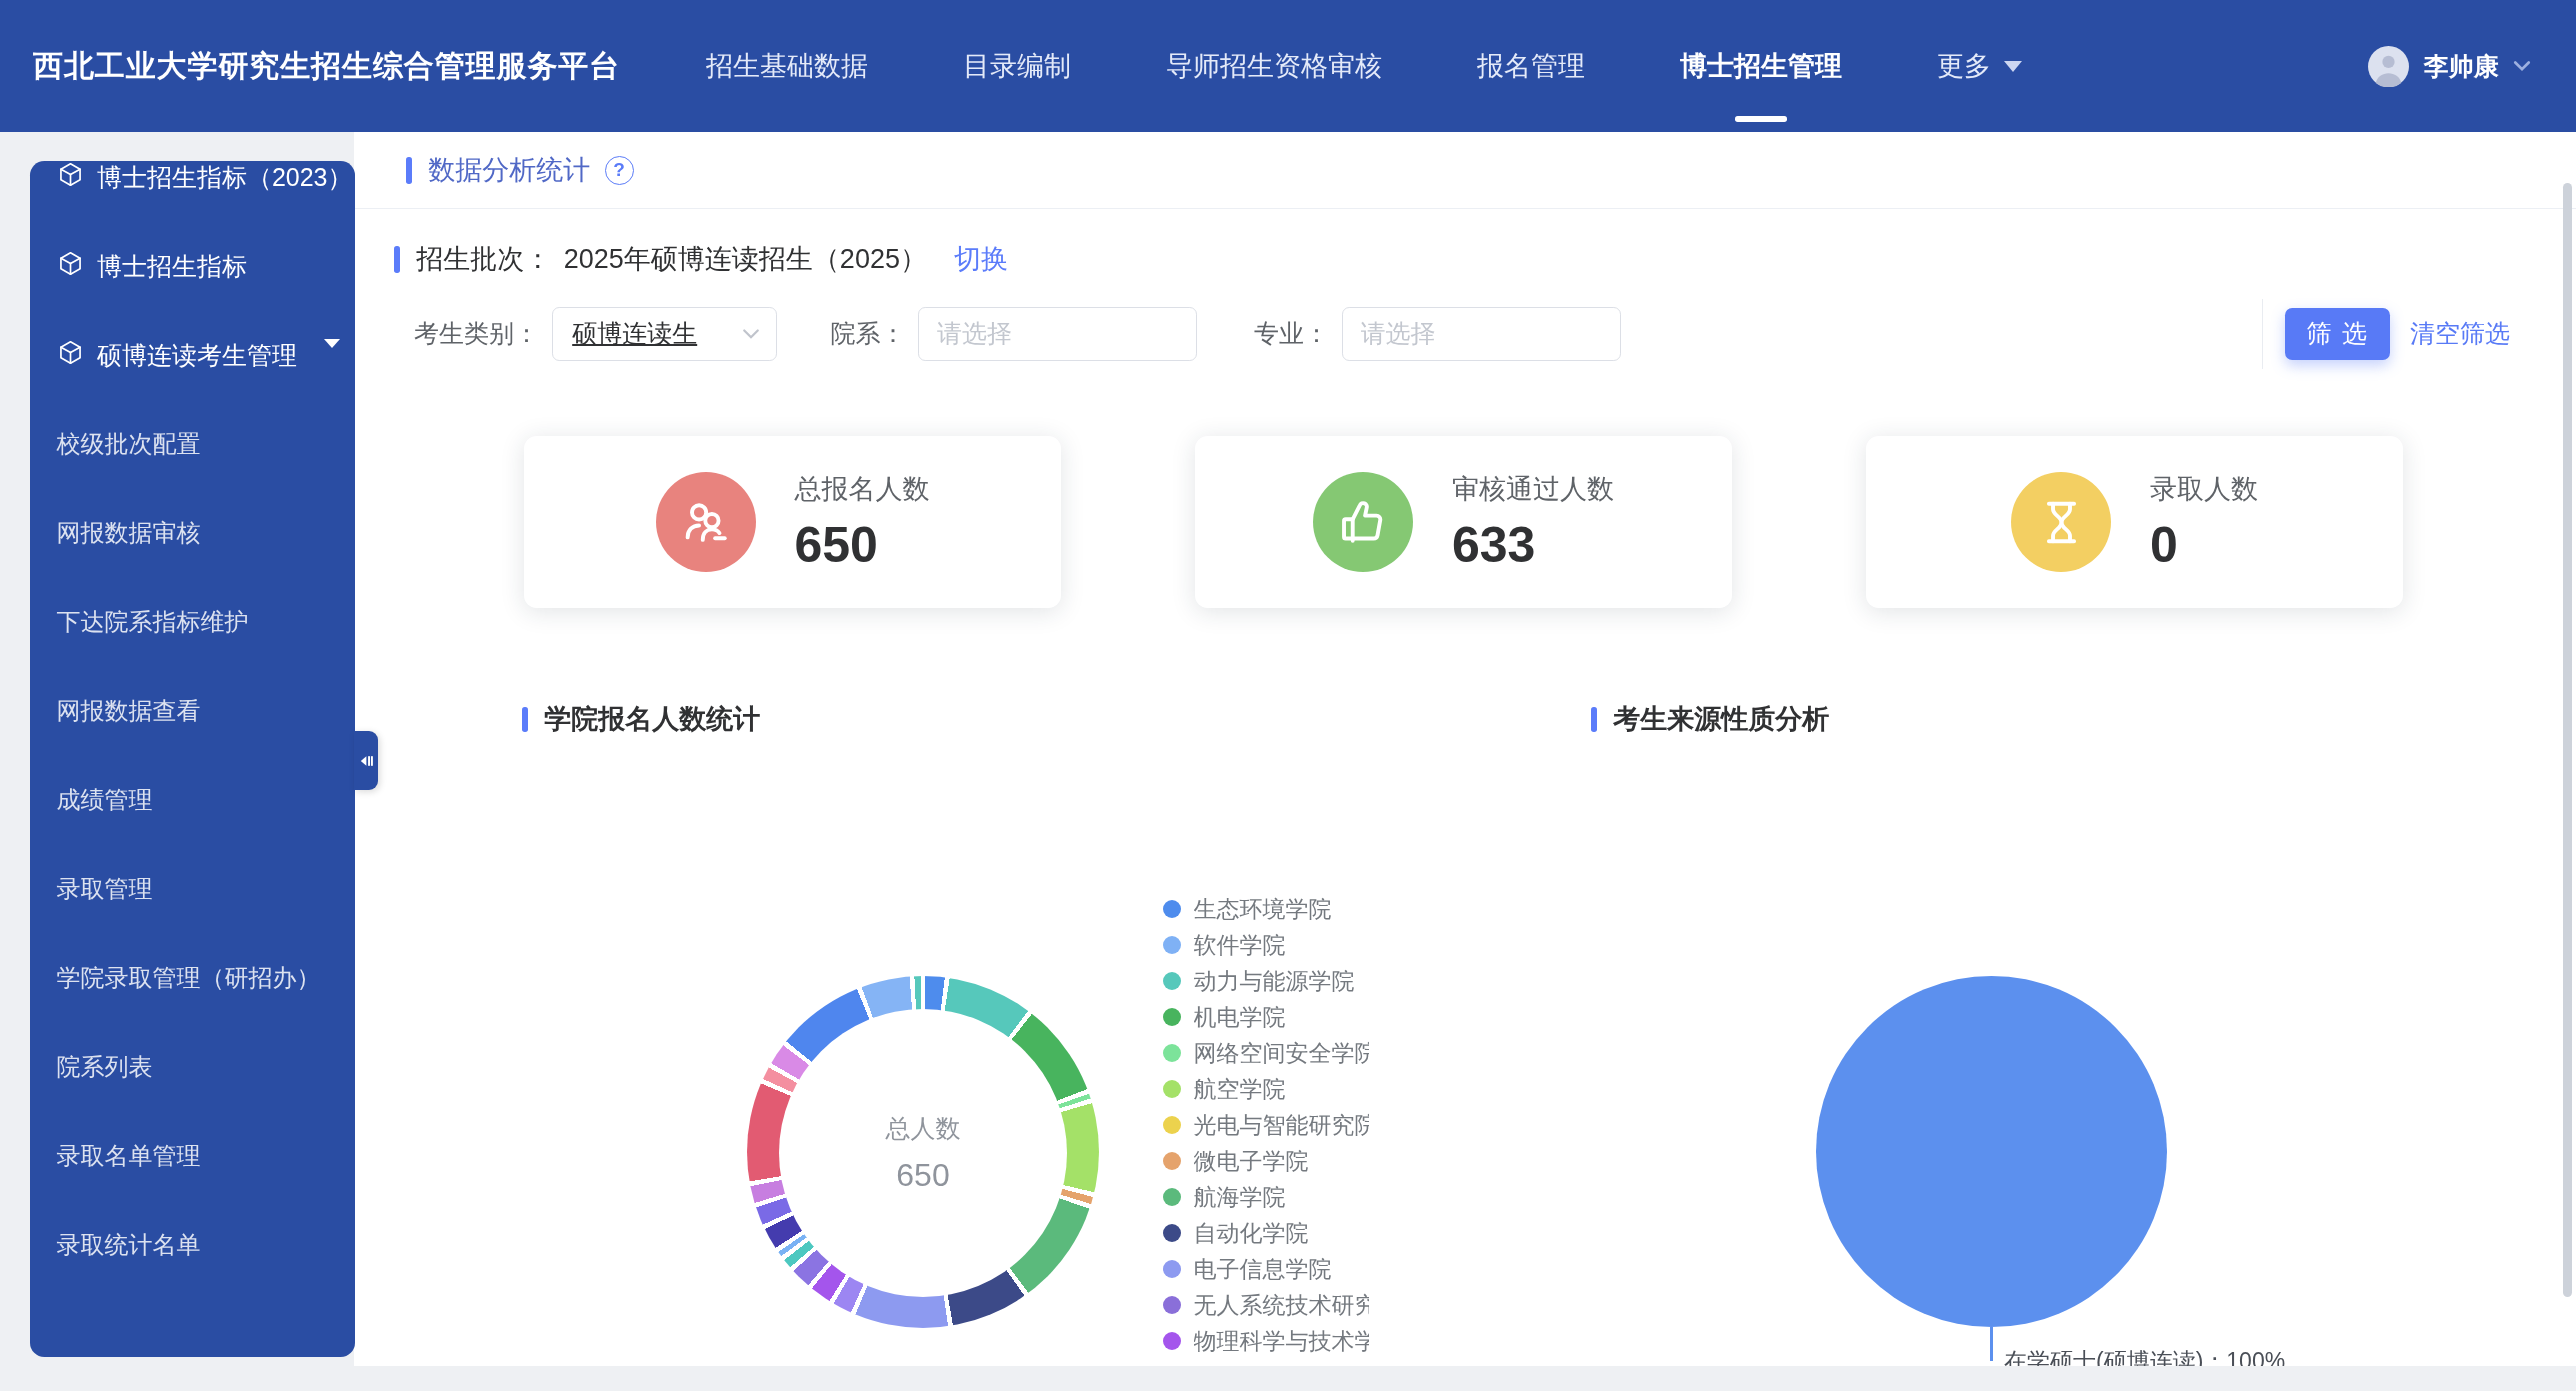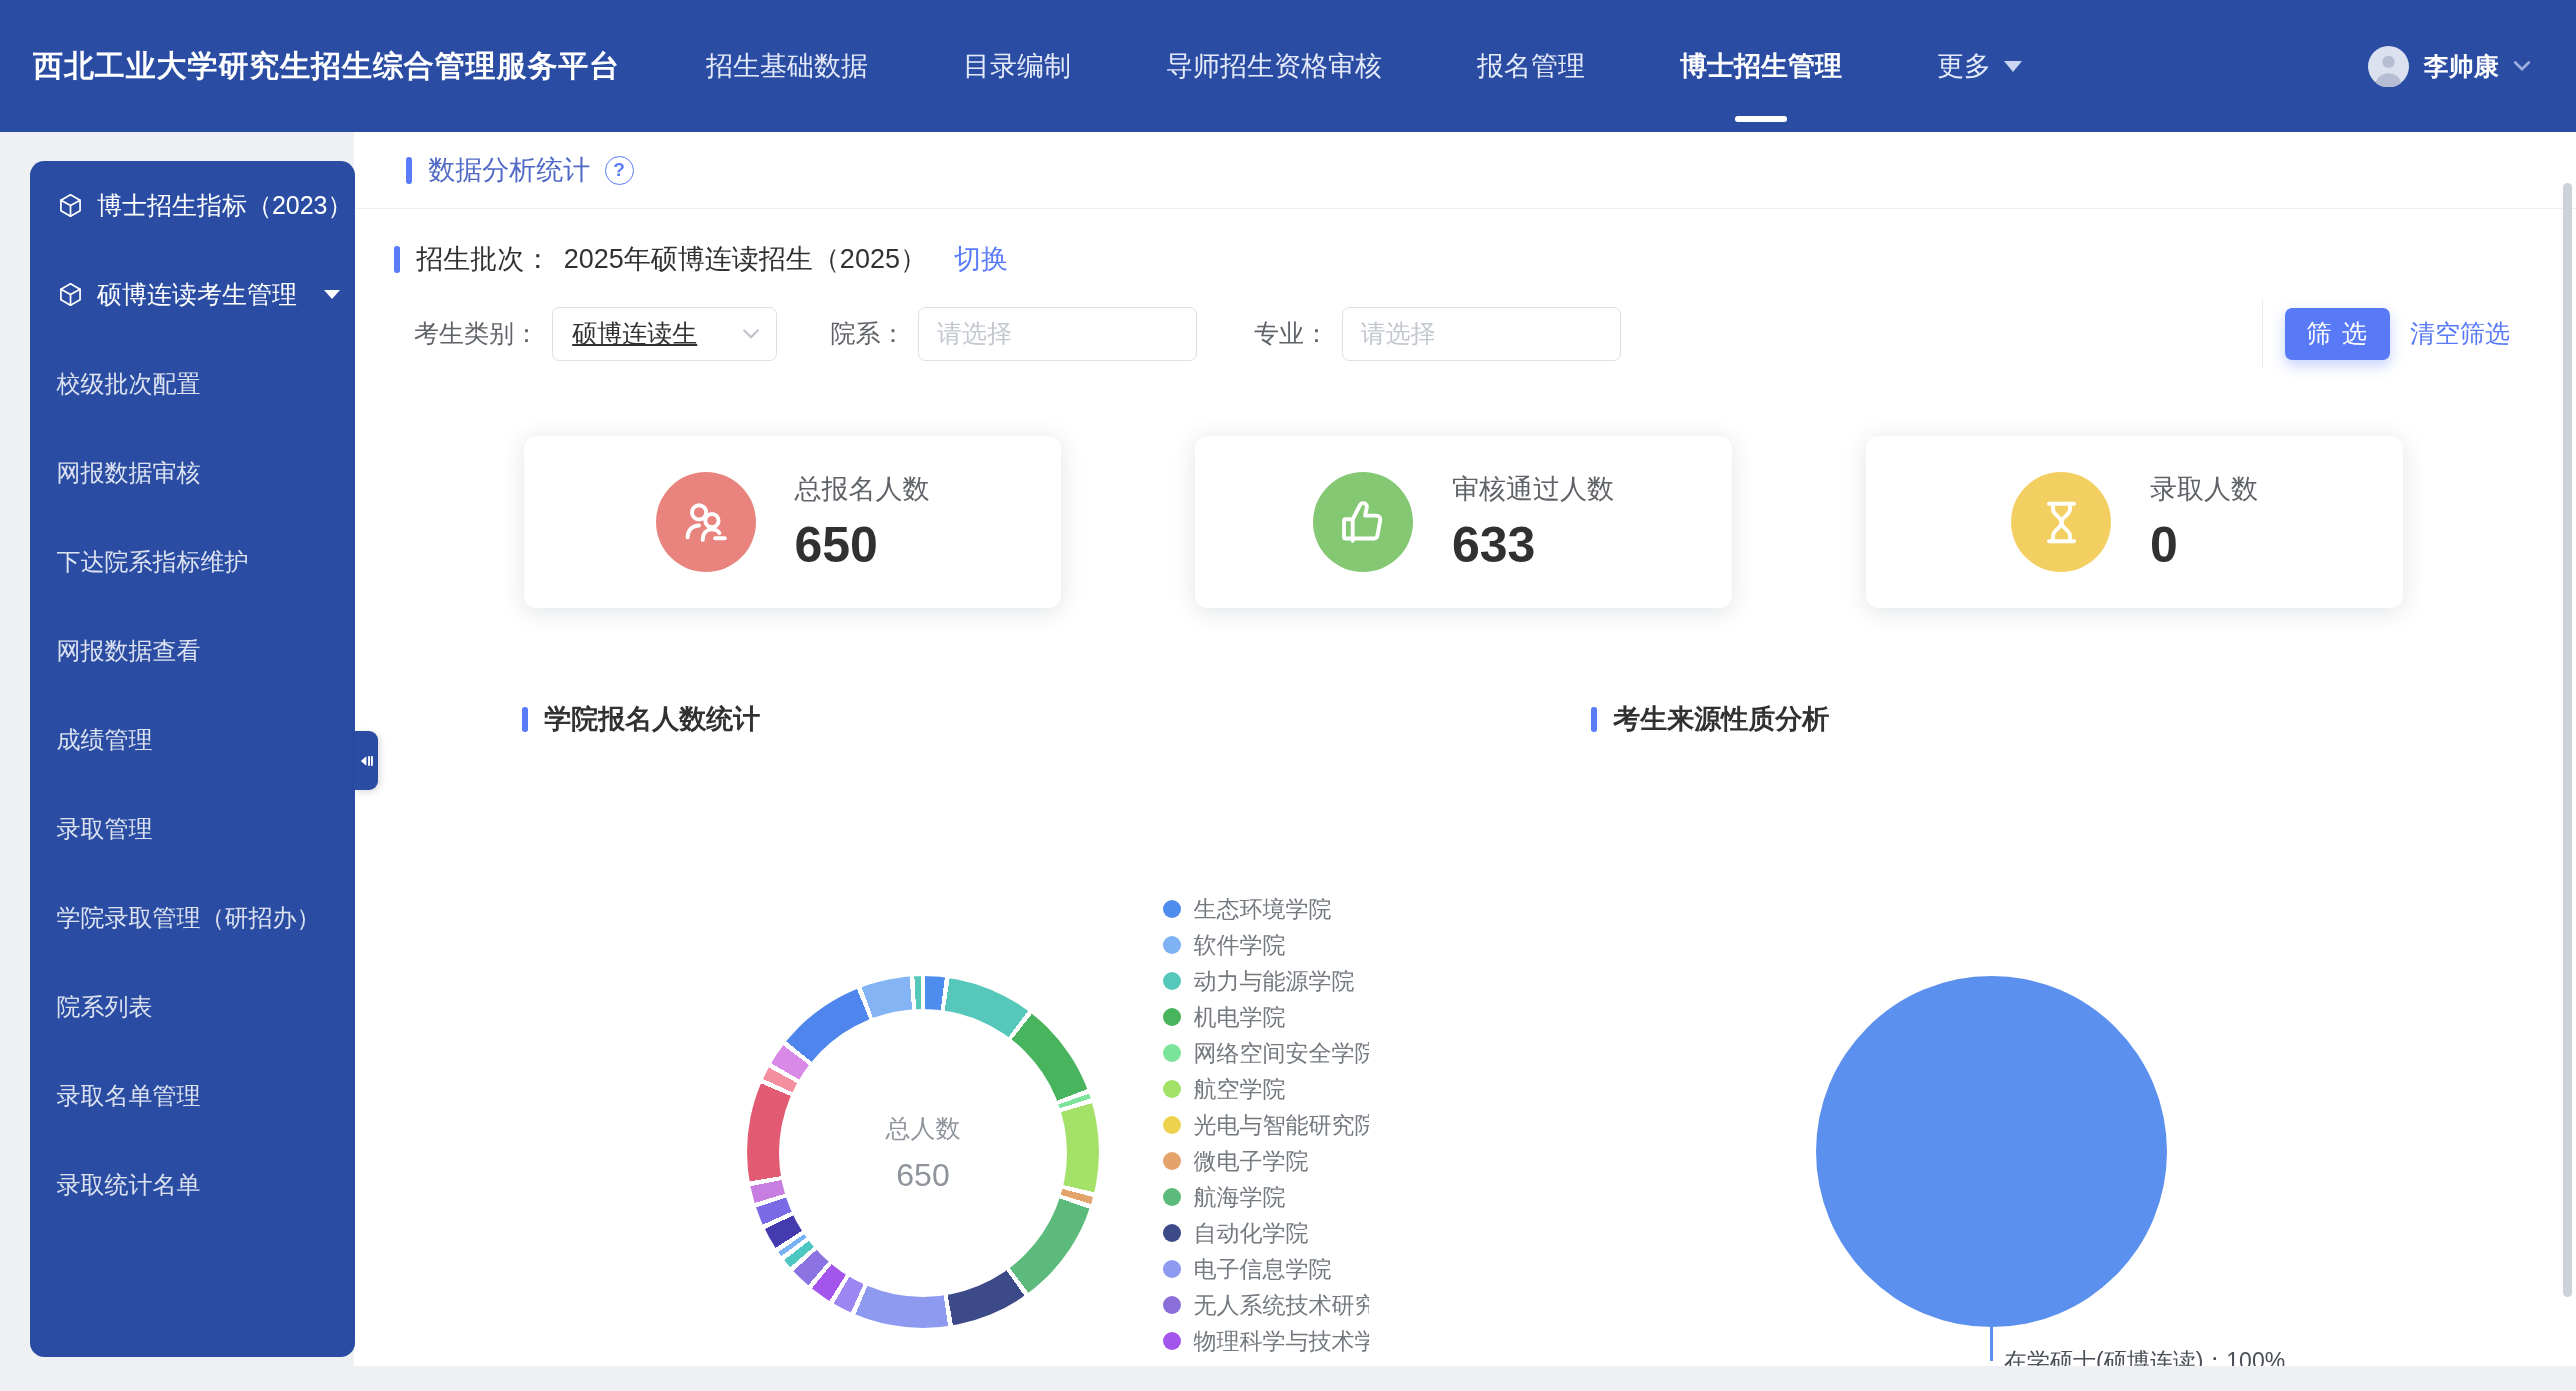--- a/index.html
+++ b/index.html
@@ -18,21 +18,21 @@
   .nav-item.active { color:#fff; font-weight:bold; }
   .nav-item.active::after { content:""; position:absolute; left:50%; transform:translateX(-50%);
     bottom:9.8px; width:52px; height:6.3px; background:#fff; border-radius:2.7px; }
   .nav-caret { width:0; height:0; border-left:9px solid transparent; border-right:9px solid transparent;
     border-top:11.6px solid #ccd6f2; margin-left:12.5px; }
   .nav-user { margin-left:auto; display:flex; align-items:center; gap:14.3px; }
   .user-name { font-size:25px; font-weight:bold; }
   
   .sidebar { position:absolute; left:29.5px; top:161px; width:325px; height:1196px;
     background:#2a4da3; border-radius:14.3px; overflow:hidden; z-index:4; }
-  .side-item { height:89px; display:flex; align-items:center; padding-left:27px;
+  .side-item { height:89px; display:flex; padding-left:27px;
     color:#fff; font-size:25px; cursor:pointer; white-space:nowrap; }
   .side-item.child { color:rgba(255,255,255,.84); font-size:24px; }
   .side-icon { width:27px; height:27px; margin-right:13.4px; flex:0 0 auto; }
   .side-caret { width:0; height:0; border-left:8px solid transparent; border-right:8px solid transparent;
     border-top:9.8px solid #fff; margin-left:27px; }
   .collapse-tab { position:absolute; left:354px; top:731px; width:24px; height:59px;
     background:#2a4da3; border-radius:0 9px 9px 0; display:flex; align-items:center;
     justify-content:center; cursor:pointer; z-index:6; box-shadow:1.8px 1.8px 7.2px rgba(0,0,0,.15); }
   
   .content { position:absolute; left:354px; top:132px; width:2222px; height:1234px;
@@ -146,20 +146,28 @@
           <path d="M12 12 V21.5"></path>
         </svg></span>
       <span>博士招生指标（2023）</span>
     </div>
     <div class="side-item parent">
       <span class="side-icon"><svg viewBox="0 0 24 24" fill="none" stroke="#fff" stroke-width="1.5" stroke-linejoin="round" stroke-linecap="round" width="27" height="27">
           <path d="M12 2.5 20.5 7.25 V16.75 L12 21.5 3.5 16.75 V7.25 Z"></path>
           <path d="M3.5 7.25 12 12 20.5 7.25"></path>
           <path d="M12 12 V21.5"></path>
         </svg></span>
+      <span>博士招生指标</span>
+    </div>
+    <div class="side-item parent">
+      <span class="side-icon"><svg viewBox="0 0 24 24" fill="none" stroke="#fff" stroke-width="1.5" stroke-linejoin="round" stroke-linecap="round" width="27" height="27">
+          <path d="M12 2.5 20.5 7.25 V16.75 L12 21.5 3.5 16.75 V7.25 Z"></path>
+          <path d="M3.5 7.25 12 12 20.5 7.25"></path>
+          <path d="M12 12 V21.5"></path>
+        </svg></span>
       <span>硕博连读考生管理</span>
       <span class="side-caret"></span>
     </div>
     <div class="side-item child">
       <span>校级批次配置</span>
     </div>
     <div class="side-item child">
       <span>网报数据审核</span>
     </div>
     <div class="side-item child">

